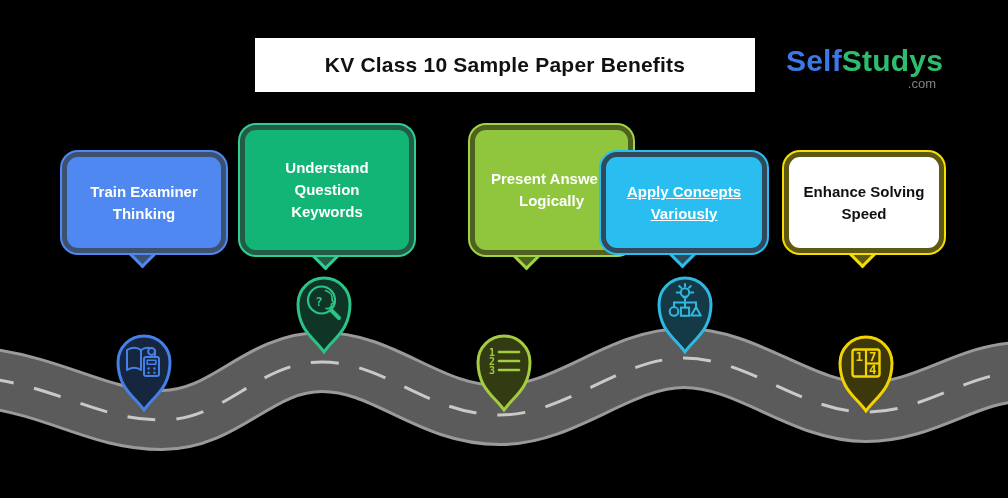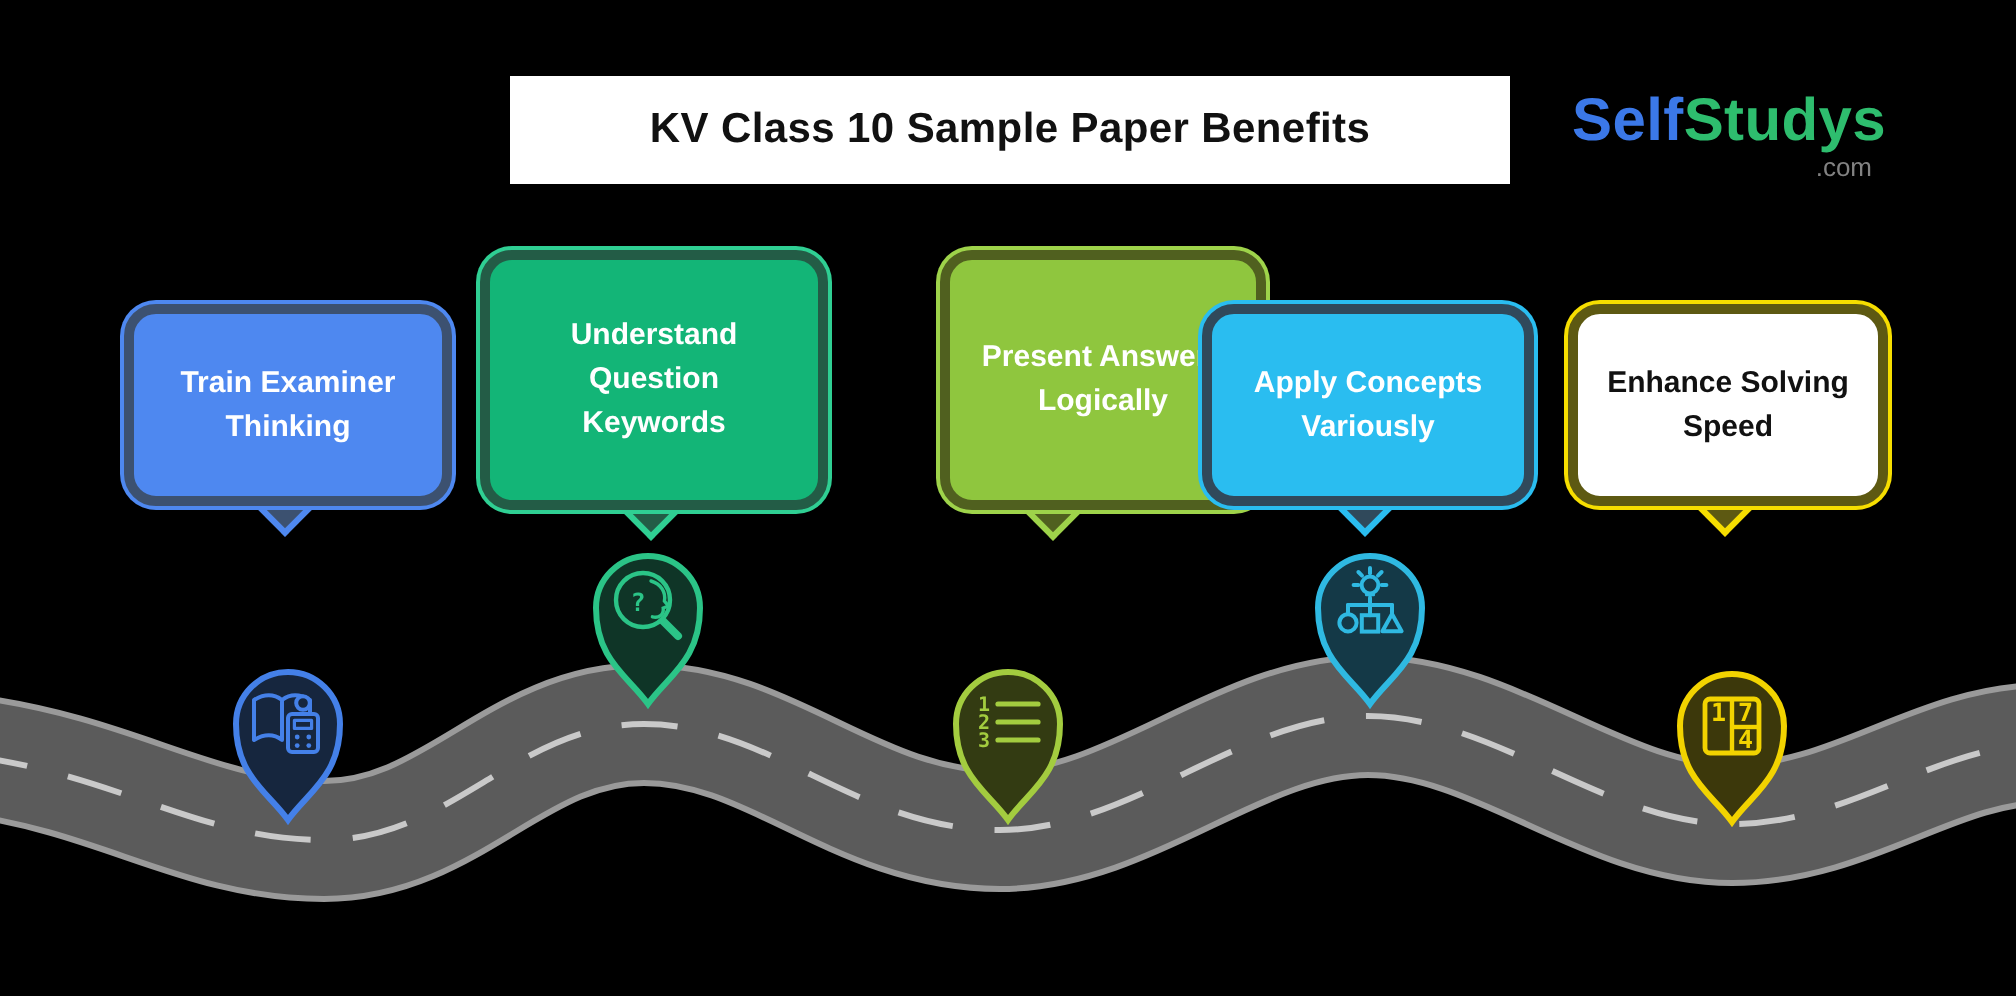--- a/index.html
+++ b/index.html
@@ -32,21 +32,21 @@
     position:absolute;z-index:1;left:50%;bottom:-11px;width:21px;height:21px;margin-left:-12px;
     transform:rotate(45deg);box-sizing:border-box;border-right:3px solid;border-bottom:3px solid;
   }
   
   .b1 .card{background:#4e88f0;border-color:#3c5170;box-shadow:0 0 0 2px #4e88f0;color:#fff;}
   .b1 .tail{background:#3c5170;border-color:#4e88f0;}
   .b2 .card{background:#13b577;border-color:#235c46;box-shadow:0 0 0 2px #2fcf93;color:#fff;}
   .b2 .tail{background:#235c46;border-color:#2fcf93;}
   .b3 .card{background:#8fc63e;border-color:#50601f;box-shadow:0 0 0 2px #9ed34a;color:#fff;}
   .b3 .tail{background:#50601f;border-color:#9ed34a;}
-  .b4 .card{background:#2abdf0;border-color:#30495b;box-shadow:0 0 0 2px #2abdf0;color:#fff;}
+  .b4 .card{background:#2abdf0;border-color:#30495b;box-shadow:0 0 0 2px #2abdf0;color:#fff;text-decoration:underline;}
   .b4 .tail{background:#30495b;border-color:#2abdf0;}
   .b5 .card{background:#ffffff;border-color:#5d5912;box-shadow:0 0 0 2px #f6de00;color:#111;}
   .b5 .tail{background:#5d5912;border-color:#f6de00;}
   
   .b1{left:62px;top:152px;width:164px;height:101px;}
   .b2{left:226px;top:125px;width:174px;height:130px;margin-left:14px;}
   .b3{left:422px;top:125px;width:163px;height:130px;padding-left:48px;}
   .b4{left:601px;top:152px;width:166px;height:101px;}
   .b5{left:784px;top:152px;width:160px;height:101px;}
   

